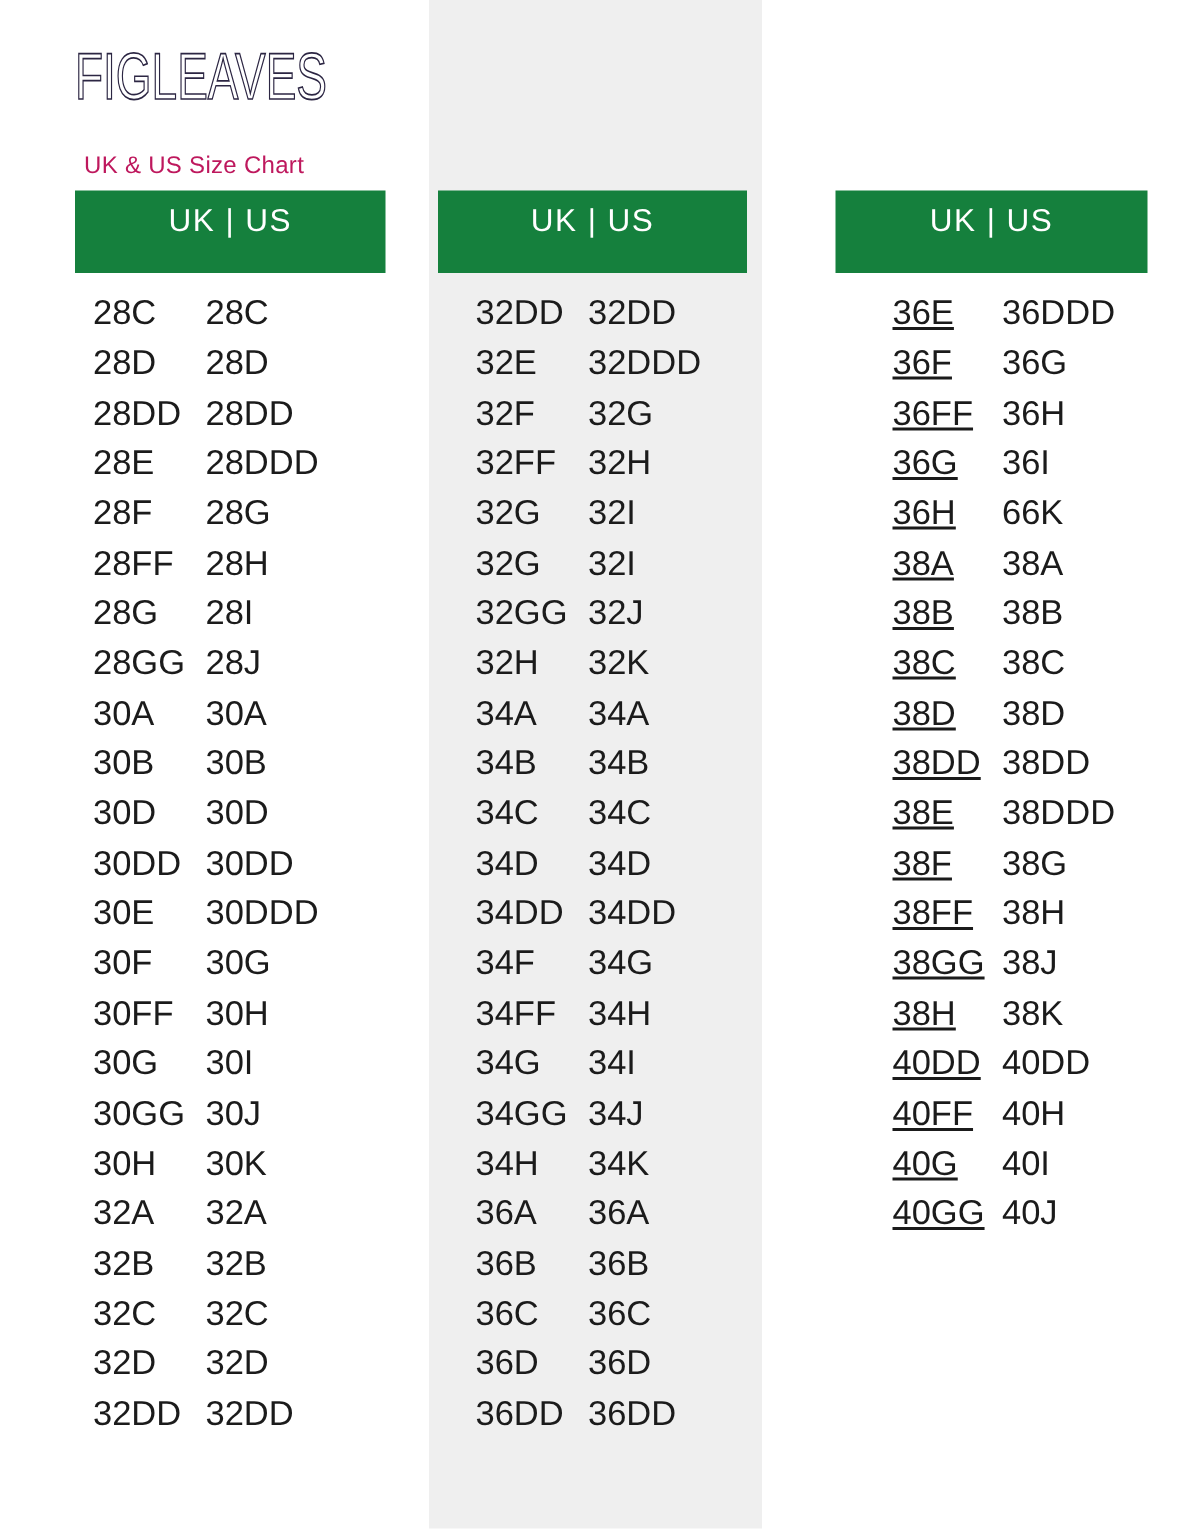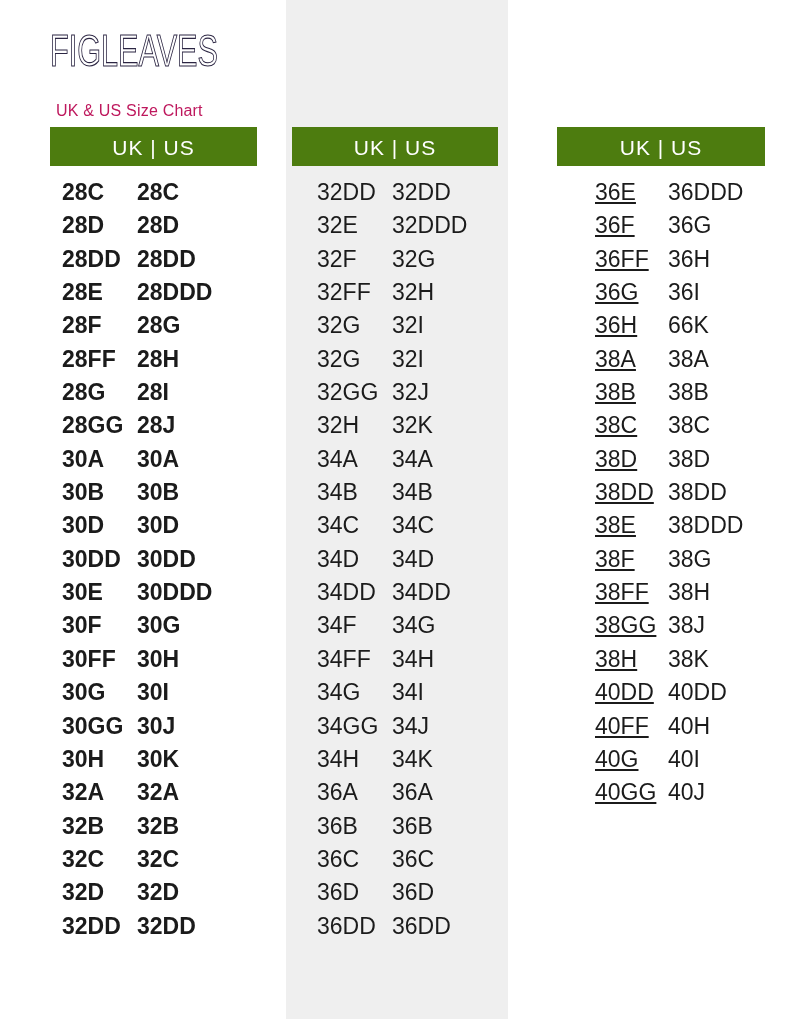--- a/index.html
+++ b/index.html
@@ -16,25 +16,25 @@
   .logo{position:absolute;left:50px;top:29px;z-index:2;}
   .subtitle{
     position:absolute;left:56px;top:78px;z-index:2;
     font-size:16px;color:#be185d;letter-spacing:0.2px;margin-top:24px;
   }
   .panel{position:absolute;top:127px;z-index:1;}
   .panel.p1{left:50px;width:207px;}
   .panel.p2{left:292px;width:206px;}
   .panel.p3{left:557px;width:208px;}
   .panel-header{
-    height:39px;line-height:41px;background:#4d7c0f;color:#ffffff;
+    height:55px;line-height:41px;background:#15803d;color:#ffffff;
     text-align:center;font-size:21px;letter-spacing:1px;
   }
   .rows{margin-top:10px;}
-  .p1 .rows{padding-left:12px;font-weight:bold;}
+  .p1 .rows{padding-left:12px;}
   .p2 .rows{padding-left:25px;}
   .p3 .rows{padding-left:38px;}
   .row{height:33.35px;line-height:33.35px;font-size:23px;white-space:nowrap;}
   .row .uk{display:inline-block;width:75px;}
   .p3 .row .uk{width:73px;text-decoration:underline;}
   .row .us{display:inline-block;}
 </style>
 </head>
 <body>
 

